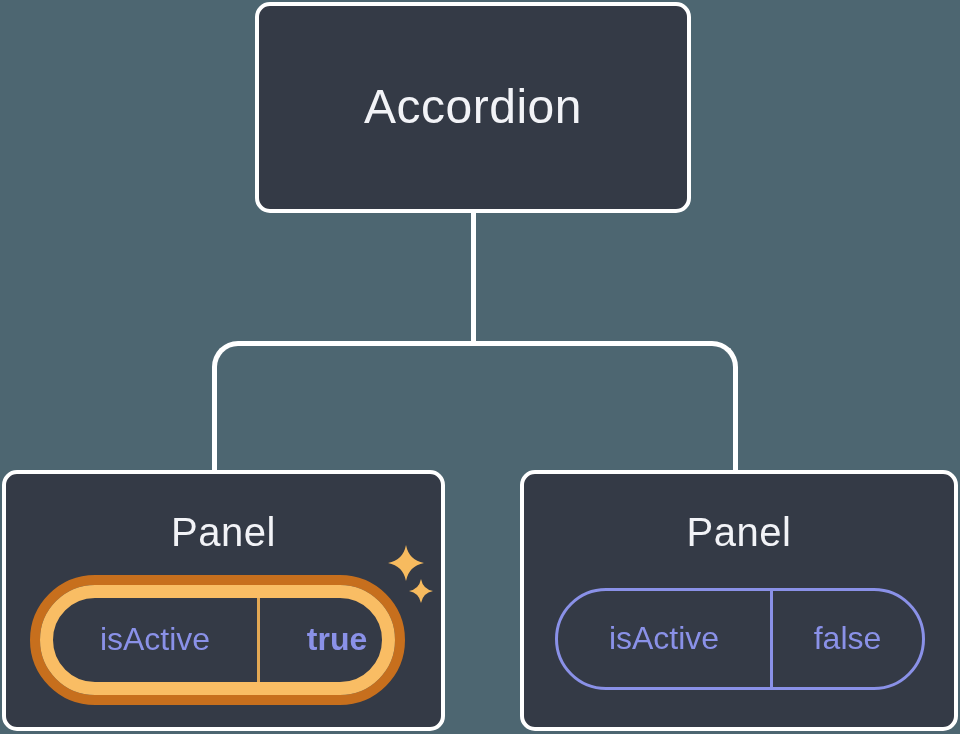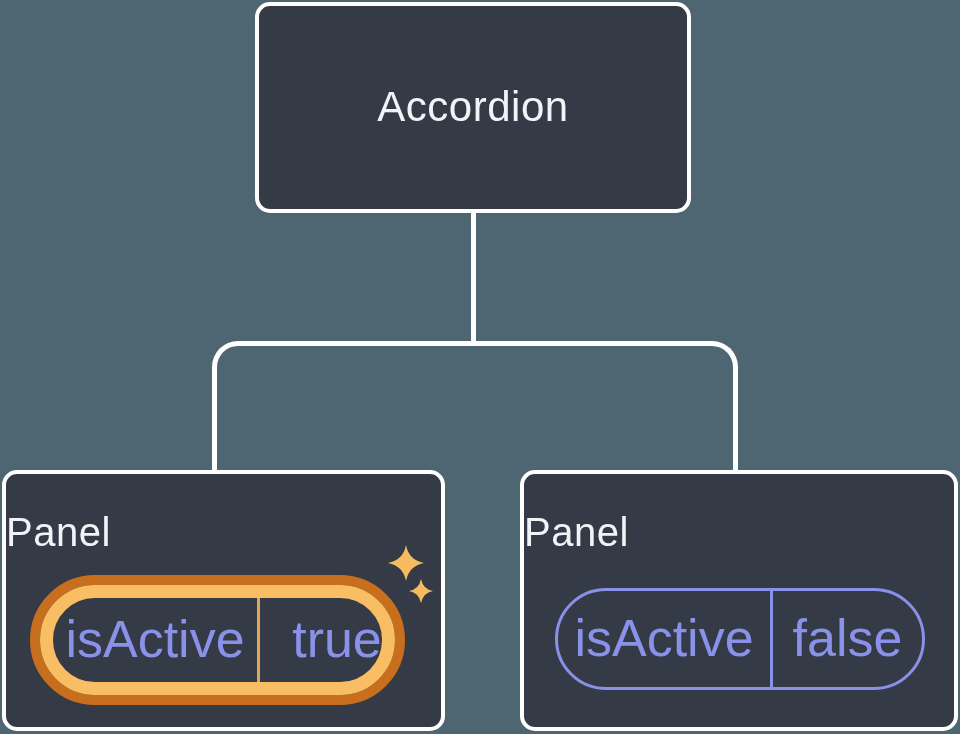--- a/index.html
+++ b/index.html
@@ -51,35 +51,35 @@
     box-sizing: border-box;
     background: var(--node-fill);
     border: 4px solid var(--node-border);
     border-radius: 15px;
   }
   .node-root {
     left: 255px; top: 2px;
     width: 436px; height: 211px;
     display: flex; align-items: center; justify-content: center;
   }
-  .node-root .node-title { font-size: 42px; }
+  .node-root .node-title { font-size: 48px; }
   .node-panel-left  { left: 2px;   top: 470px; width: 443px; height: 261px; }
   .node-panel-right { left: 520px; top: 470px; width: 438px; height: 261px; }
 
   .node-title {
     color: var(--title-color);
     font-size: 40px;
     font-weight: 500;
     letter-spacing: 0.5px;
     line-height: 1.1;
   }
   .panel-title {
     position: absolute;
     left: 0; right: 0; top: 36px;
-    text-align: left;
+    text-align: center;
   }
 
   
   .pill-highlight {
     position: absolute;
     left: 24px; top: 101px;
     width: 375px; height: 130px;
     box-sizing: border-box;
     border: 10px solid var(--orange-dark);
     border-radius: 999px;
@@ -103,29 +103,29 @@
     border-radius: 999px;
     display: flex;
     overflow: hidden;
   }
 
   .pill-cell {
     display: flex;
     align-items: center;
     justify-content: center;
     color: var(--prop-purple);
-    font-size: 52px;
+    font-size: 32px;
     line-height: 1;
     padding-bottom: 3px;
   }
   .pill-highlight .cell-name { width: 204px; }
   .pill-highlight .cell-value { flex: 1; border-left: 3px solid var(--divider-amber); }
   .pill-outline .cell-name { width: 212px; }
   .pill-outline .cell-value { flex: 1; border-left: 3px solid var(--prop-purple); text-align: right; }
-  .cell-value-bold { font-weight: normal; padding-left: 32px; }
+  .cell-value-bold { font-weight: bold; padding-left: 32px; }
 
   
   .sparkle { position: absolute; }
   .sparkle-large { left: 382px; top: 71px;  width: 36px; height: 36px; }
   .sparkle-small { left: 403px; top: 105px; width: 24px; height: 24px; }
   .sparkle path { fill: var(--sparkle); }
 </style>
 </head>
 <body>
 

